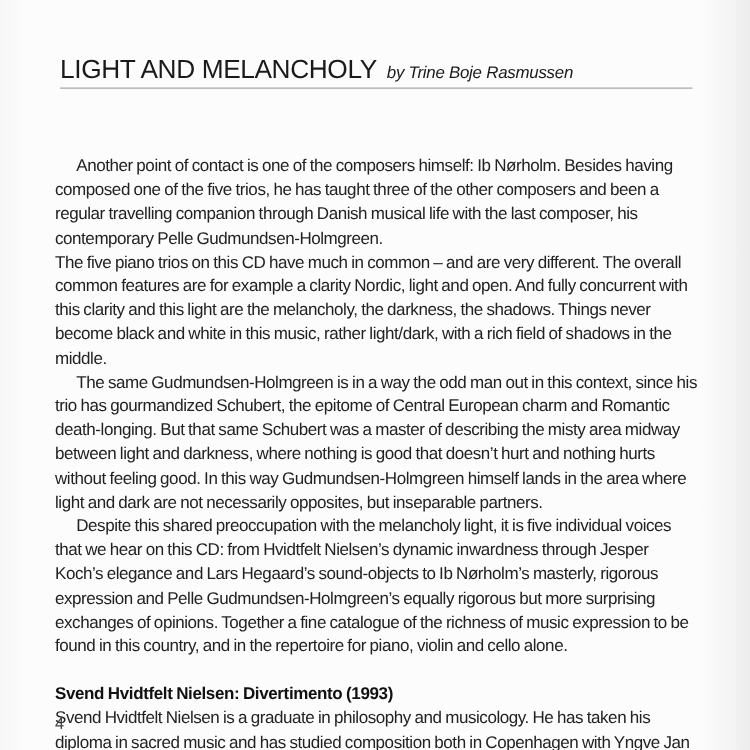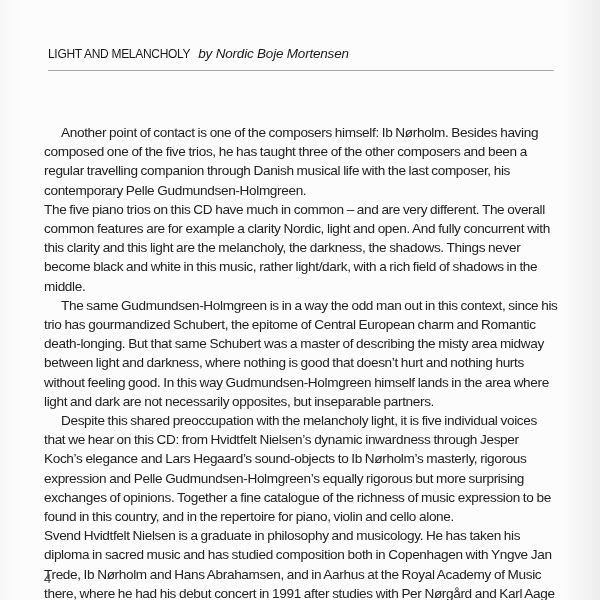--- a/index.html
+++ b/index.html
@@ -19,21 +19,21 @@
       color: #1c1c1c;
     }
     .header {
       position: absolute;
       left: 48px;
       top: 44px;
       width: 506px;
       white-space: nowrap;
     }
     .title {
-      font-size: 12px;
+      font-size: 21px;
       letter-spacing: -0.3px;
       color: #1a1a1a;
       font-weight: normal;
       margin-top: 34px;
     }
     .byline {
       font-size: 13.5px;
       font-style: italic;
       margin-left: 8px;
       letter-spacing: -0.2px;
@@ -76,27 +76,28 @@
       top: 571px;
       font-size: 13px;
       color: #444;
     }
   </style>
 </head>
 <body>
 
 <div class="page">
   <div class="header">
-    <span class="title">LIGHT AND MELANCHOLY</span><span class="byline">by Nordic Boje Mortensen</span>
+    <span class="title">LIGHT AND MELANCHOLY</span><span class="byline">by Trine Boje Rasmussen</span>
   </div>
   <div class="rule"></div>
 
   <div class="body">
     <p class="para indent">Another point of contact is one of the composers himself: Ib Nørholm. Besides having composed one of the five trios, he has taught three of the other composers and been a regular travelling companion through Danish musical life with the last composer, his contemporary Pelle Gudmundsen-Holmgreen.</p>
     <p class="para">The five piano trios on this CD have much in common – and are very different. The overall common features are for example a clarity Nordic, light and open. And fully concurrent with this clarity and this light are the melancholy, the darkness, the shadows. Things never become black and white in this music, rather light/dark, with a rich field of shadows in the middle.</p>
     <p class="para indent">The same Gudmundsen-Holmgreen is in a way the odd man out in this context, since his trio has gourmandized Schubert, the epitome of Central European charm and Romantic death-longing. But that same Schubert was a master of describing the misty area midway between light and darkness, where nothing is good that doesn’t hurt and nothing hurts without feeling good. In this way Gudmundsen-Holmgreen himself lands in the area where light and dark are not necessarily opposites, but inseparable partners.</p>
     <p class="para indent">Despite this shared preoccupation with the melancholy light, it is five individual voices that we hear on this CD: from Hvidtfelt Nielsen’s dynamic inwardness through Jesper Koch’s elegance and Lars Hegaard’s sound-objects to Ib Nørholm’s masterly, rigorous expression and Pelle Gudmundsen-Holmgreen’s equally rigorous but more surprising exchanges of opinions. Together a fine catalogue of the richness of music expression to be found in this country, and in the repertoire for piano, violin and cello alone.</p>
 
+    <p class="section-heading">Svend Hvidtfelt Nielsen: Divertimento (1993)</p>
     <p class="para">Svend Hvidtfelt Nielsen is a graduate in philosophy and musicology. He has taken his diploma in sacred music and has studied composition both in Copenhagen with Yngve Jan Trede, Ib Nørholm and Hans Abrahamsen, and in Aarhus at the Royal Academy of Music there, where he had his debut concert in 1991 after studies with Per Nørgård and Karl Aage Rasmussen.</p>
   </div>
 
   <div class="page-number">4</div>
 </div>
 
 </body></html>

